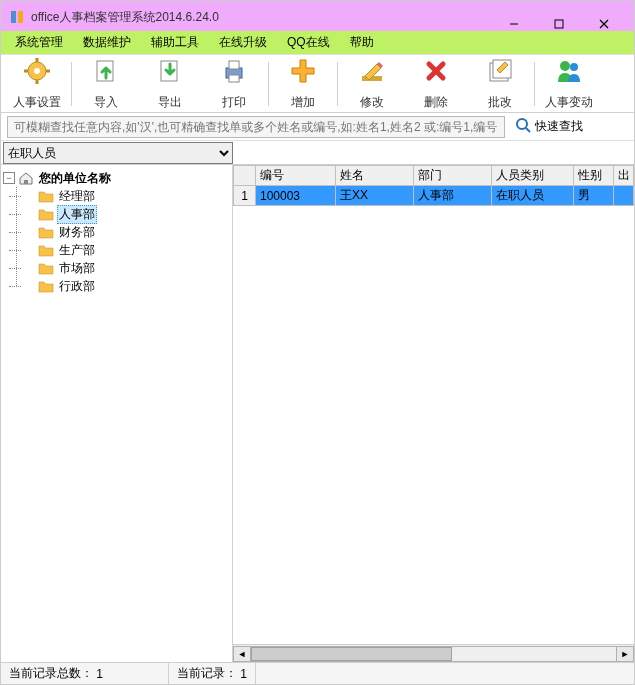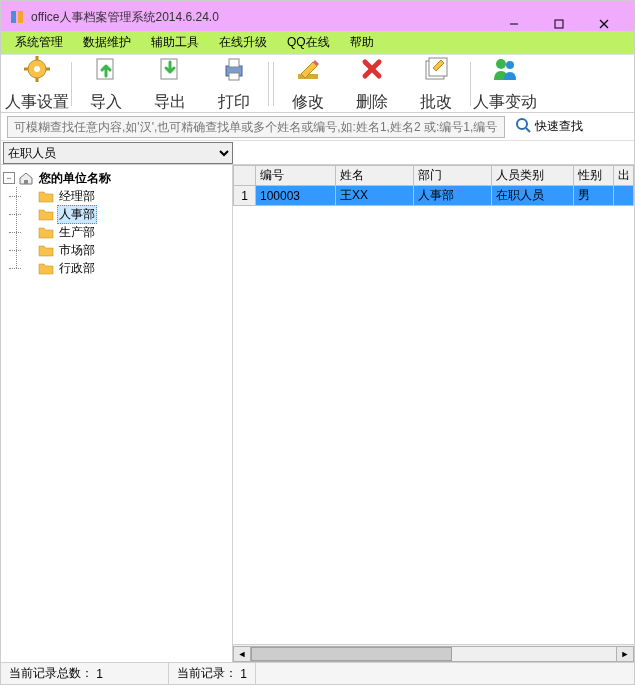--- a/index.html
+++ b/index.html
@@ -7,21 +7,21 @@
 .titlebar { height: 30px; display: flex; align-items: flex-start; padding: 8px 8px; background: #f0abfc; }
 .titlebar .app-icon { width: 16px; height: 16px; margin-right: 6px; }
 .titlebar .title { flex: 1; font-size: 12px; color: #333; }
 .titlebar .win-controls { display: flex; gap: 0; }
 .titlebar .win-btn { width: 45px; height: 30px; display: flex; align-items: center; justify-content: center; cursor: pointer; }
 .menubar { height: 24px; display: flex; align-items: center; padding: 0 4px; background: #bef264; border-bottom: 1px solid #e0e0e0; }
 .menubar .menu-item { padding: 3px 10px; cursor: pointer; font-size: 12px; }
 .toolbar { height: 58px; display: flex; align-items: center; padding: 2px 4px; background: #fff; border-bottom: 1px solid #d0d0d0; }
 .toolbar .tool-btn { display: flex; flex-direction: column; align-items: center; justify-content: center; width: 64px; height: 54px; cursor: pointer; border-radius: 2px; }
 .toolbar .tool-btn .ico { width: 30px; height: 30px; display: flex; align-items: center; justify-content: center; }
-.toolbar .tool-btn .lbl { font-size: 16px; color: #333; margin-top: 8px; }
+.toolbar .tool-btn .lbl { font-size: 12px; color: #333; margin-top: 8px; }
 .toolbar .sep { width: 1px; height: 44px; background: #d0d0d0; margin: 0 2px; }
 .searchbar { height: 28px; display: flex; align-items: center; padding: 3px 6px; background: #fff; border-bottom: 1px solid #e0e0e0; gap: 6px; }
 .searchbar input { flex: 0 0 498px; height: 22px; border: 1px solid #b8b8b8; padding: 0 6px; font-size: 12px; color: #999; background: #f5f5f5; }
 .searchbar .search-btn { display: flex; align-items: center; gap: 4px; cursor: pointer; padding: 2px 4px; }
 .dropdown-row { height: 24px; display: flex; align-items: center; border-bottom: 1px solid #d0d0d0; }
 .dropdown-row select { width: 230px; height: 22px; border: 1px solid #7a7a7a; font-size: 12px; margin-left: 2px; }
 .main { flex: 1; display: flex; overflow: hidden; }
 .left-pane { width: 232px; border-right: 1px solid #d0d0d0; display: flex; flex-direction: column; background: #fff; }
 .tree { flex: 1; overflow: auto; padding: 4px 2px; }
 .tree-row { display: flex; align-items: center; height: 18px; cursor: pointer; white-space: nowrap; }
@@ -137,20 +137,28 @@
       <span class="ico">
         <svg width="30" height="30">
           <rect x="7" y="12" width="16" height="10" fill="#7a9ecf" stroke="#43648f"></rect>
           <rect x="10" y="5" width="10" height="8" fill="#fff" stroke="#888"></rect>
           <rect x="10" y="19" width="10" height="7" fill="#fff" stroke="#888"></rect>
         </svg>
       </span>
       <span class="lbl">打印</span>
     </div>
     <div class="sep"></div>
+    <div class="tool-btn">
+      <span class="ico">
+        <svg width="30" height="30">
+          <path d="M12 4 h6 v8 h8 v6 h-8 v8 h-6 v-8 h-8 v-6 h8 z" fill="#f9b233" stroke="#cf7e00" stroke-width="1"></path>
+        </svg>
+      </span>
+      <span class="lbl">增加</span>
+    </div>
     <div class="sep"></div>
     <div class="tool-btn">
       <span class="ico">
         <svg width="30" height="30">
           <rect x="5" y="20" width="20" height="5" fill="#d4a938"></rect>
           <path d="M8 20 L20 8 L24 12 L12 24 Z" fill="#f7c14a" stroke="#c08a1e"></path>
           <path d="M20 8 L24 12 L26 10 L22 6 Z" fill="#d66"></path>
         </svg>
       </span>
       <span class="lbl">修改</span>
@@ -231,20 +239,29 @@
             <span class="node-label">经理部</span>
           </div>
           <div class="tree-row selected">
             <span class="spacer"></span>
             <span class="node-icon">
               <svg width="16" height="14">
                 <path class="folder-svg" d="M1 3 h5 l1.5 2 H15 v8 H1 Z"></path>
               </svg>
             </span>
             <span class="node-label">人事部</span>
+          </div>
+          <div class="tree-row">
+            <span class="spacer"></span>
+            <span class="node-icon">
+              <svg width="16" height="14">
+                <path class="folder-svg" d="M1 3 h5 l1.5 2 H15 v8 H1 Z"></path>
+              </svg>
+            </span>
+            <span class="node-label">财务部</span>
           </div>
           <div class="tree-row">
             <span class="spacer"></span>
             <span class="node-icon">
               <svg width="16" height="14">
                 <path class="folder-svg" d="M1 3 h5 l1.5 2 H15 v8 H1 Z"></path>
               </svg>
             </span>
             <span class="node-label">生产部</span>
           </div>

